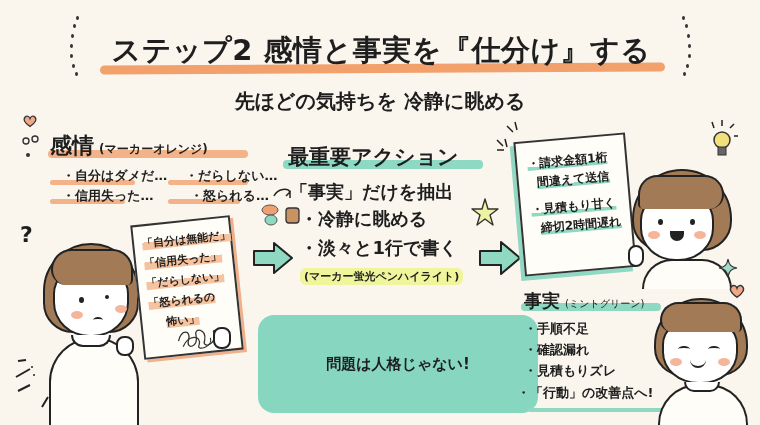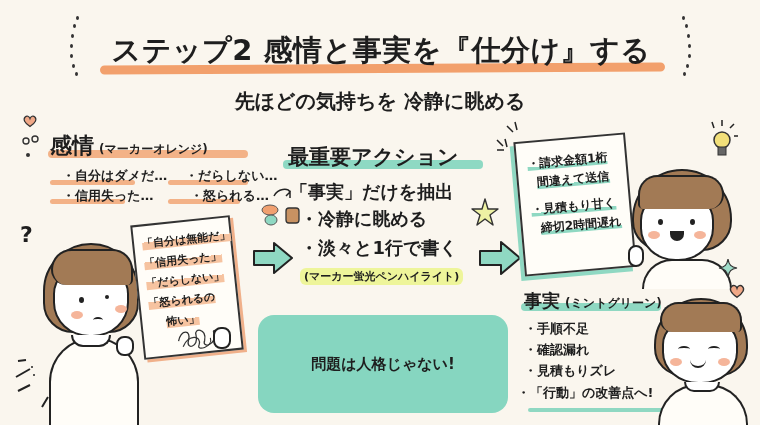--- a/index.html
+++ b/index.html
@@ -62,39 +62,39 @@
   #act-head { left: 288px; top: 143px; font-size: 21px; font-weight: bold; white-space: nowrap; }
   #act-head-hl { left: 283px; top: 160px; width: 200px; height: 9px; background: #8ed9c3; border-radius: 4px; }
   .act-item { font-size: 18px; font-weight: bold; white-space: nowrap; }
   #act-note {
     left: 300px; top: 268px; font-size: 11px; font-weight: bold; white-space: nowrap;
     background: #eef59a; border-radius: 6px; padding: 1px 4px;
   }
 
   
   #callout {
-    left: 258px; top: 315px; width: 250px; height: 98px;
+    left: 258px; top: 315px; width: 280px; height: 98px;
     background: #86d6c0; border-radius: 16px;
     display: flex; flex-direction: column; align-items: center; justify-content: center;
   }
   #callout div { font-size: 15px; font-weight: bold; line-height: 24px; white-space: nowrap; }
 
   
   #nb-right {
     left: 519px; top: 137px; width: 112px; height: 135px;
     background: #fffdf8; border: 2px solid #333; transform: rotate(-5deg);
     box-shadow: -4px 4px 0 #8fd8c2;
   }
   .nbr-line { font-size: 12px; font-weight: bold; white-space: nowrap; line-height: 19px; }
   .nbr-line span { background: linear-gradient(transparent 75%, #8fd8c2 75%); }
 
   
   #fact-head { left: 524px; top: 289px; white-space: nowrap; }
   #fact-head .big { font-size: 18px; font-weight: bold; }
-  #fact-head .small { font-size: 12px; font-weight: bold; }
+  #fact-head .small { font-size: 10px; font-weight: normal; }
   #fact-head-hl { left: 521px; top: 303px; width: 140px; height: 8px; background: #8fd8c2; border-radius: 4px; }
   .fact-item { font-size: 13px; font-weight: bold; white-space: nowrap; }
   #fact-line { left: 528px; top: 408px; width: 140px; height: 4px; background: #8fd8c2; border-radius: 2px; }
 </style>
 </head>
 <body>
 
 <div class="abs dots" style="left:66px;top:14px;">
   <i style="left:10px;top:2px"></i>
     <i style="left:7px;top:10px"></i>

